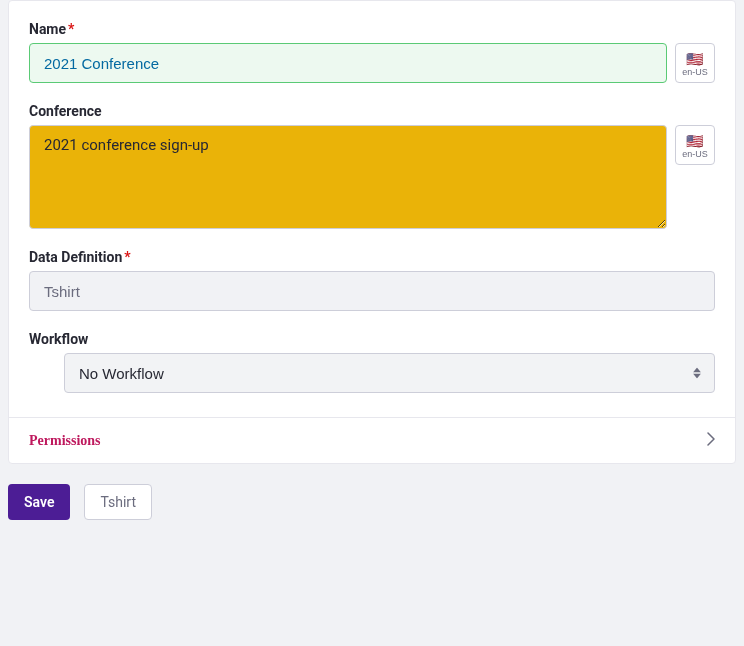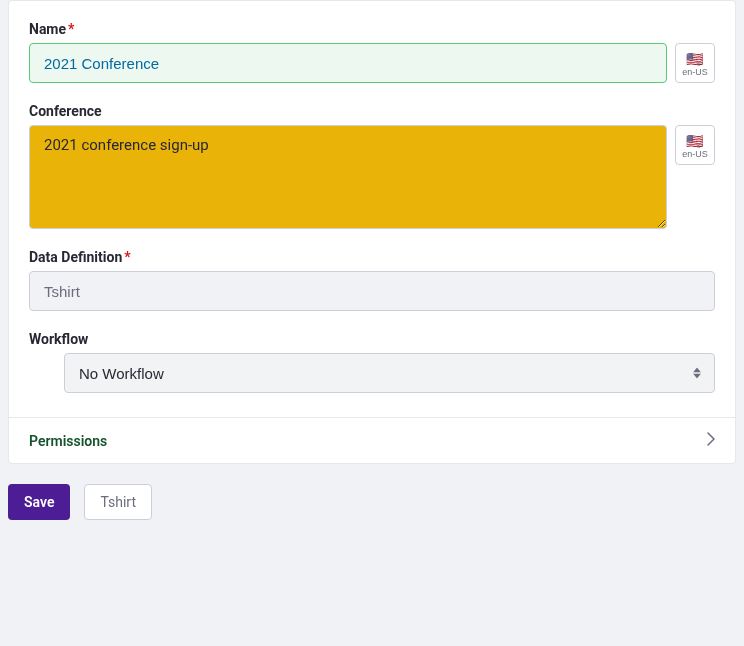--- a/index.html
+++ b/index.html
@@ -159,21 +159,22 @@
     .section-header {
       display: flex;
       align-items: center;
       justify-content: space-between;
       padding: 14px 20px;
       cursor: pointer;
     }
     .section-title {
       font-weight: 600;
       font-size: 14px;
-      color: #14532d;
+      color: #be185d;
+      font-family: Liberation Serif, serif;
     }
     .chevron-right {
       color: #6b6c7e;
     }
     .footer-actions {
       padding: 20px 8px;
       display: flex;
       gap: 14px;
     }
     .select-btn-row {

